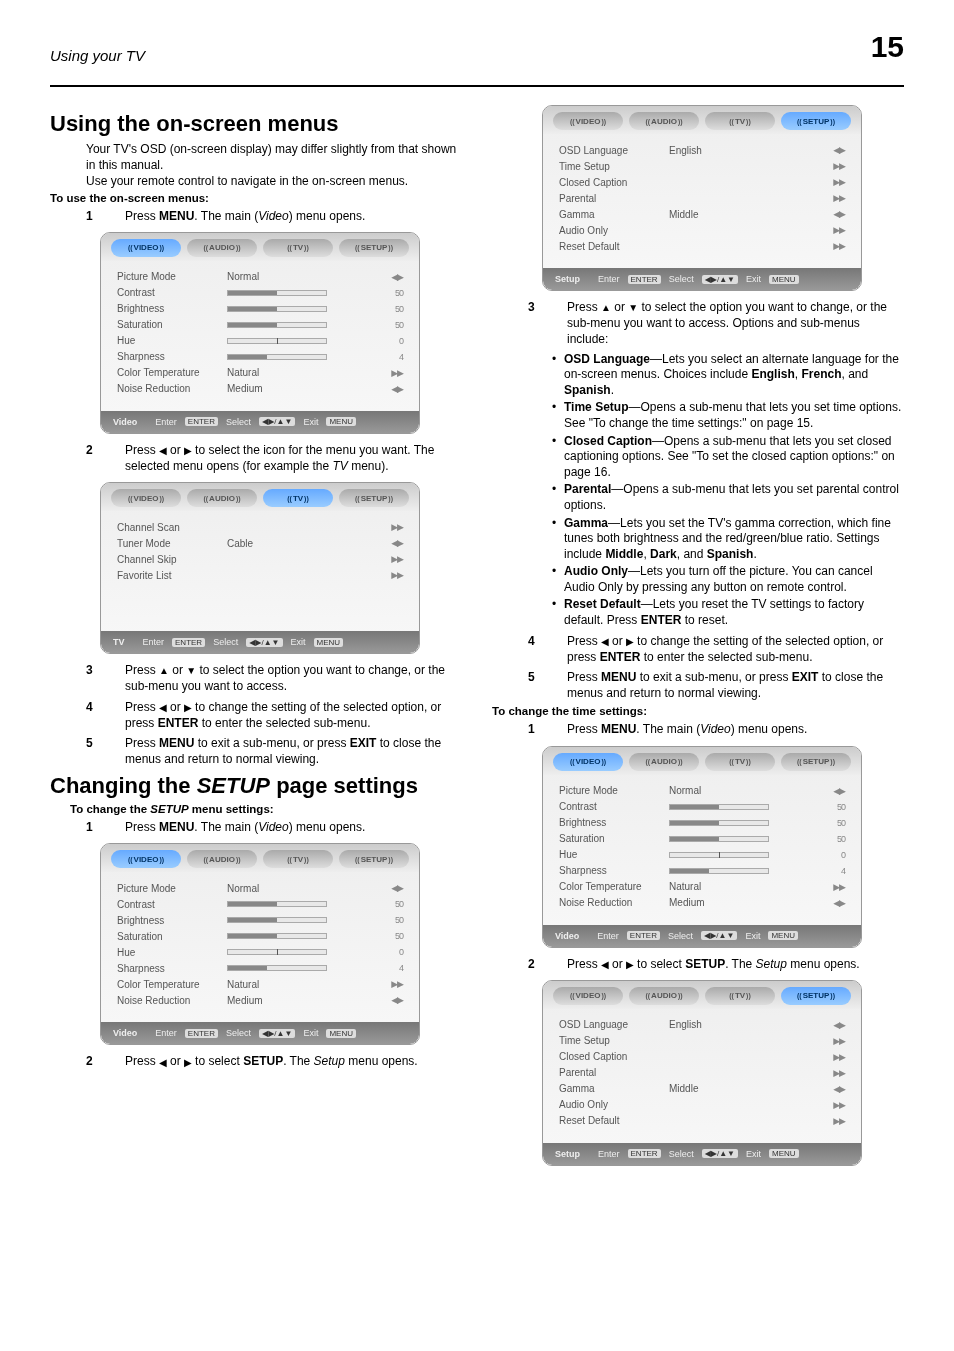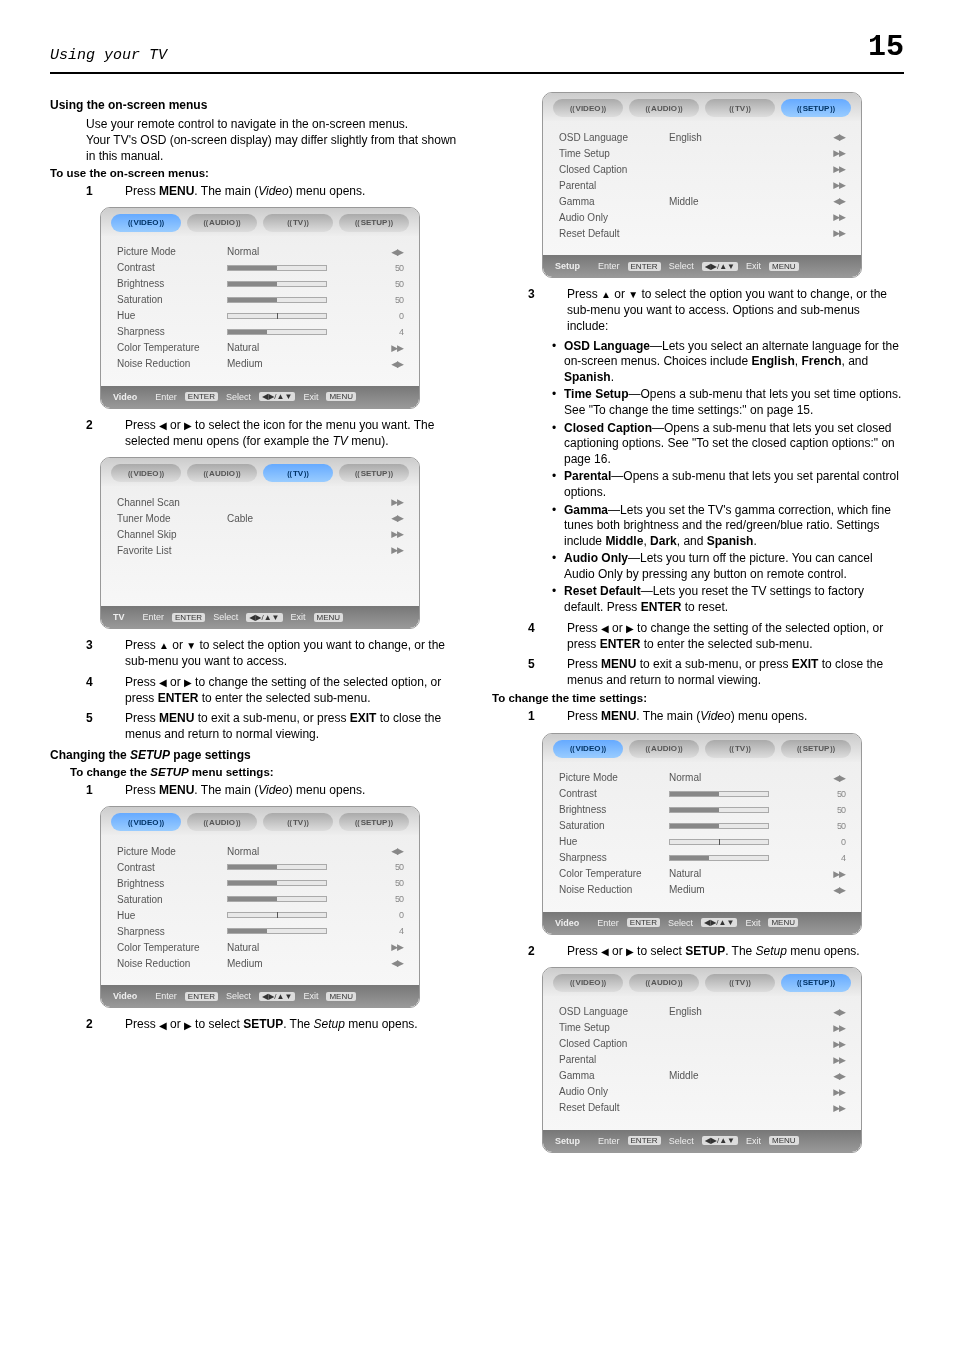--- a/index.html
+++ b/index.html
@@ -1,23 +1,23 @@
 <!DOCTYPE html>
 <html><head>
   <meta charset="utf-8">
   <style>
     * { margin: 0; padding: 0; box-sizing: border-box; }
     body { font-family: Arial, Helvetica, sans-serif; font-size: 12px; color: #000; background: #fff; width: 954px; }
     .page { padding: 30px 50px 40px 50px; }
-    .header { display: flex; justify-content: space-between; align-items: flex-end; border-bottom: 2px solid #000; padding-bottom: 8px; margin-bottom: 18px; font-family: Liberation Mono, monospace; }
+    .header { display: flex; justify-content: space-between; align-items: flex-end; border-bottom: 2px solid #000; padding-bottom: 21px; margin-bottom: 18px; }
     .header-title { font-style: italic; font-size: 15px; }
     .header-page { font-size: 30px; font-weight: bold; }
     .columns { display: flex; gap: 30px; }
     .col { flex: 1; min-width: 0; }
-    h2.section { font-size: 12px; font-weight: bold; margin: 6px 0 4px 0; }
+    h2.section { font-size: 22px; font-weight: bold; margin: 6px 0 4px 0; }
     h3.subsection { font-size: 14px; font-weight: bold; margin: 8px 0 2px 18px; }
     .bold-line { font-weight: bold; font-size: 11.5px; margin: 2px 0 2px 0; }
     .body-text { margin-left: 36px; font-size: 12px; line-height: 1.35; }
     .step { display: flex; margin: 4px 0 4px 36px; font-size: 12px; line-height: 1.35; }
     .step-num { font-weight: bold; width: 16px; flex-shrink: 0; }
     .step-text { flex: 1; margin-left: 23px; }
     .bullet { display: flex; margin: 2px 0 2px 60px; font-size: 12px; line-height: 1.3; }
     .bullet-mark { width: 12px; flex-shrink: 0; }
     .bullet-text { flex: 1; }
     .italic { font-style: italic; }
@@ -51,22 +51,22 @@
 <div class="page">
   <div class="header">
     <span class="header-title">Using your TV</span>
     <span class="header-page">15</span>
   </div>
 
   <div class="columns">
 
     <div class="col">
       <h2 class="section">Using the on-screen menus</h2>
+      <p class="body-text">Your TV's OSD (on-screen display) may differ slightly from that shown in this manual.</p>
       <p class="body-text">Use your remote control to navigate in the on-screen menus.</p>
-      <p class="body-text">Your TV's OSD (on-screen display) may differ slightly from that shown in this manual.</p>
       <p class="bold-line">To use the on-screen menus:</p>
 
       <div class="step">
         <span class="step-num">1</span>
         <span class="step-text">
           <span>Press </span><b>MENU</b><span>. The main (</span><span class="italic">Video</span><span>) menu opens.</span>
         </span>
       </div>
 
       <div class="osd">

